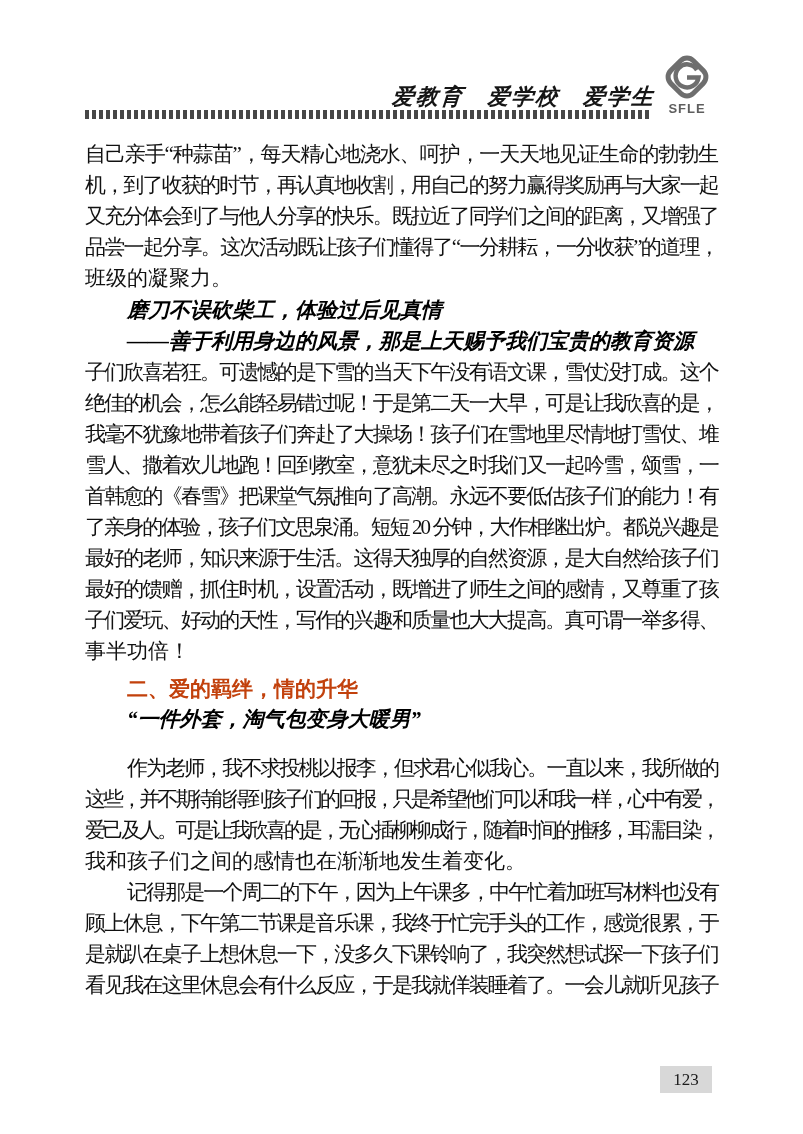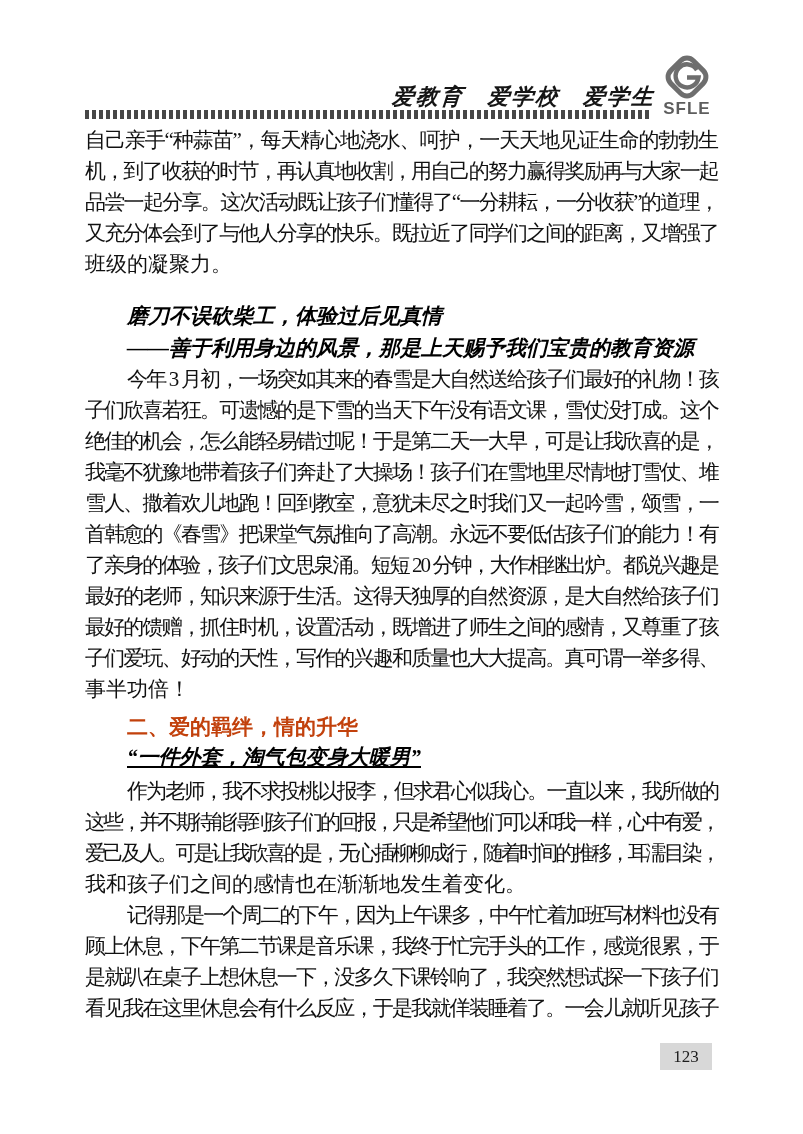--- a/index.html
+++ b/index.html
@@ -27,35 +27,35 @@
   #logo{
     position:absolute;
     top:54px;right:83px;
     width:66px;
     text-align:center;
   }
   #logo svg{display:block;margin:0 auto;}
   #logo-text{
     font-family:"Liberation Sans","DejaVu Sans",sans-serif;
     font-weight:bold;
-    font-size:17px;
+    font-size:13px;
     letter-spacing:1px;
     color:#5e5e5e;
     line-height:18px;
   }
   #rule{
     position:absolute;
     top:110px;left:85px;
     width:566px;height:9px;
     background:repeating-linear-gradient(90deg,#474747 0px,#474747 4px,#ffffff 4px,#ffffff 7px);
   }
   
   #body-text{
     position:absolute;
-    top:125px;left:85px;
+    top:139px;left:85px;
     width:633px;
   }
   .line{
     font-size:21px;
     line-height:31px;
     height:31px;
     white-space:nowrap;
     overflow:visible;
   }
   .line.indent{text-indent:42px;}
@@ -63,27 +63,27 @@
     font-weight:bold;
     font-style:italic;
     color:#000000;
   }
   .heading{
     font-family:"Liberation Sans","DejaVu Sans",sans-serif;
     font-weight:bold;
     font-style:normal;
     color:#c2410c;
   }
-  .blk-kai-first{margin-top:22px;font-family:Liberation Mono, monospace;}
+  .blk-kai-first{margin-top:1px;}
   .blk-heading{margin-top:6px;}
-  .blk-quote{margin-bottom:3px;text-decoration:underline;}
+  .blk-quote{margin-bottom:18px;}
   
   #page-number{
     position:absolute;
-    left:660px;top:1043px;
+    left:660px;top:1066px;
     width:52px;height:27px;
     background:#d8d8d8;
     text-align:center;
     line-height:27px;
     font-size:17px;
     color:#1c1c1c;
   }
 </style>
 </head>
 <body>
@@ -102,26 +102,25 @@
       </svg>
     </span>
     <div id="logo-text">SFLE</div>
   </div>
 
   <div id="rule"></div>
 
   <div id="body-text">
       <div class="line body full" style="letter-spacing: -1.1108px;">自己亲手“种蒜苗”，每天精心地浇水、呵护，一天天地见证生命的勃勃生</div>
       <div class="line body full" style="letter-spacing: -1.81818px;">机，到了收获的时节，再认真地收割，用自己的努力赢得奖励再与大家一起</div>
+      <div class="line body full" style="letter-spacing: -1.81818px;">又充分体会到了与他人分享的快乐。既拉近了同学们之间的距离，又增强了</div>
       <div class="line body full" style="letter-spacing: -1.69577px;">品尝一起分享。这次活动既让孩子们懂得了“一分耕耘，一分收获”的道理，</div>
-      <div class="line body full" style="letter-spacing: -1.81818px;">又充分体会到了与他人分享的快乐。既拉近了同学们之间的距离，又增强了</div>
       <div class="line body">班级的凝聚力。</div>
       <div class="line kai indent blk-kai-first">磨刀不误砍柴工，体验过后见真情</div>
       <div class="line kai indent">——善于利用身边的风景，那是上天赐予我们宝贵的教育资源</div>
-      <div class="line body indent full" style="letter-spacing: -1.81818px;">今年 3 月初，一场突如其来的春雪是大自然送给孩子们最好的礼物！孩</div>
       <div class="line body full" style="letter-spacing: -1.81818px;">子们欣喜若狂。可遗憾的是下雪的当天下午没有语文课，雪仗没打成。这个</div>
       <div class="line body full" style="letter-spacing: -1.81818px;">绝佳的机会，怎么能轻易错过呢！于是第二天一大早，可是让我欣喜的是，</div>
       <div class="line body full" style="letter-spacing: -1.81818px;">我毫不犹豫地带着孩子们奔赴了大操场！孩子们在雪地里尽情地打雪仗、堆</div>
       <div class="line body full" style="letter-spacing: -1.81818px; text-align: center;">雪人、撒着欢儿地跑！回到教室，意犹未尽之时我们又一起吟雪，颂雪，一</div>
       <div class="line body full" style="letter-spacing: -1.81818px;">首韩愈的《春雪》把课堂气氛推向了高潮。永远不要低估孩子们的能力！有</div>
       <div class="line body full" style="letter-spacing: -1.95833px;">了亲身的体验，孩子们文思泉涌。短短 20 分钟，大作相继出炉。都说兴趣是</div>
       <div class="line body full" style="letter-spacing: -1.81818px;">最好的老师，知识来源于生活。这得天独厚的自然资源，是大自然给孩子们</div>
       <div class="line body full" style="letter-spacing: -1.81818px;">最好的馈赠，抓住时机，设置活动，既增进了师生之间的感情，又尊重了孩</div>
       <div class="line body full" style="letter-spacing: -1.81818px;">子们爱玩、好动的天性，写作的兴趣和质量也大大提高。真可谓一举多得、</div>
       <div class="line body">事半功倍！</div>

